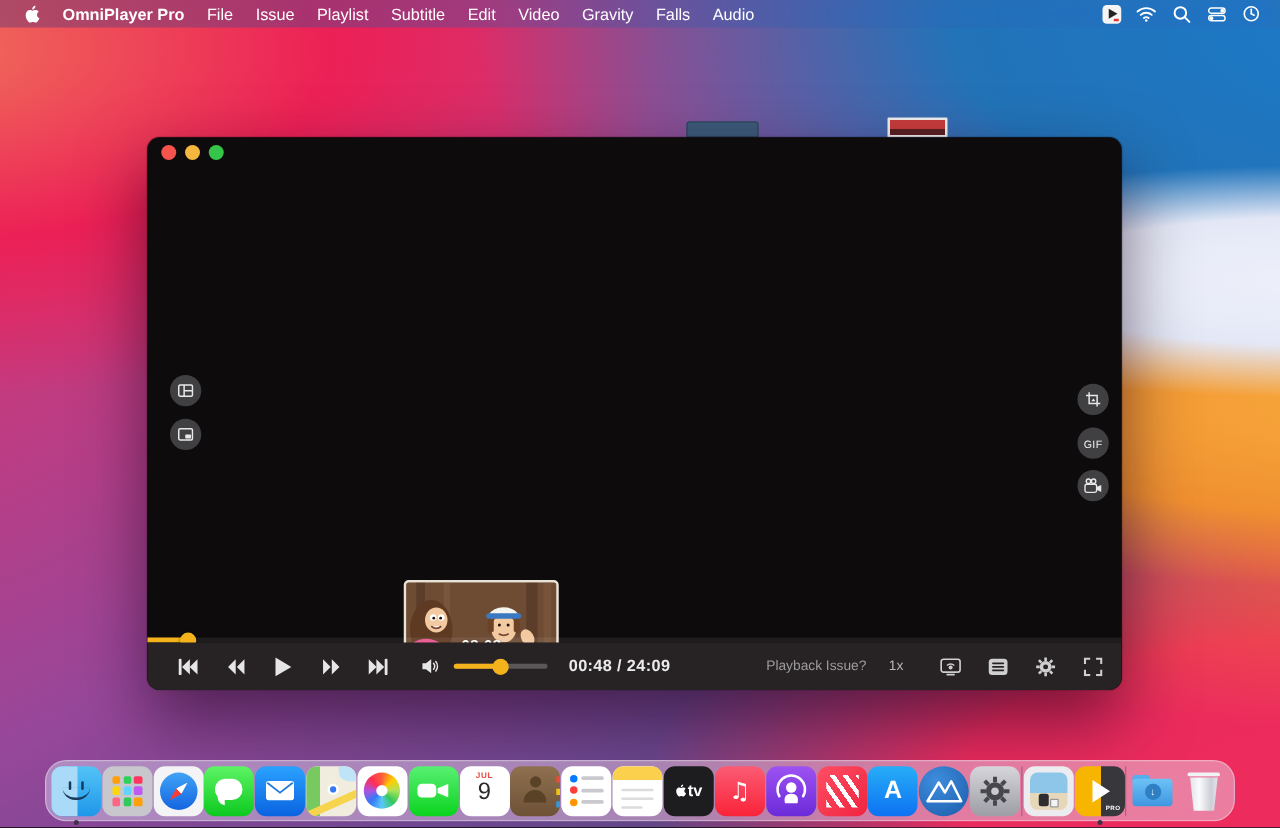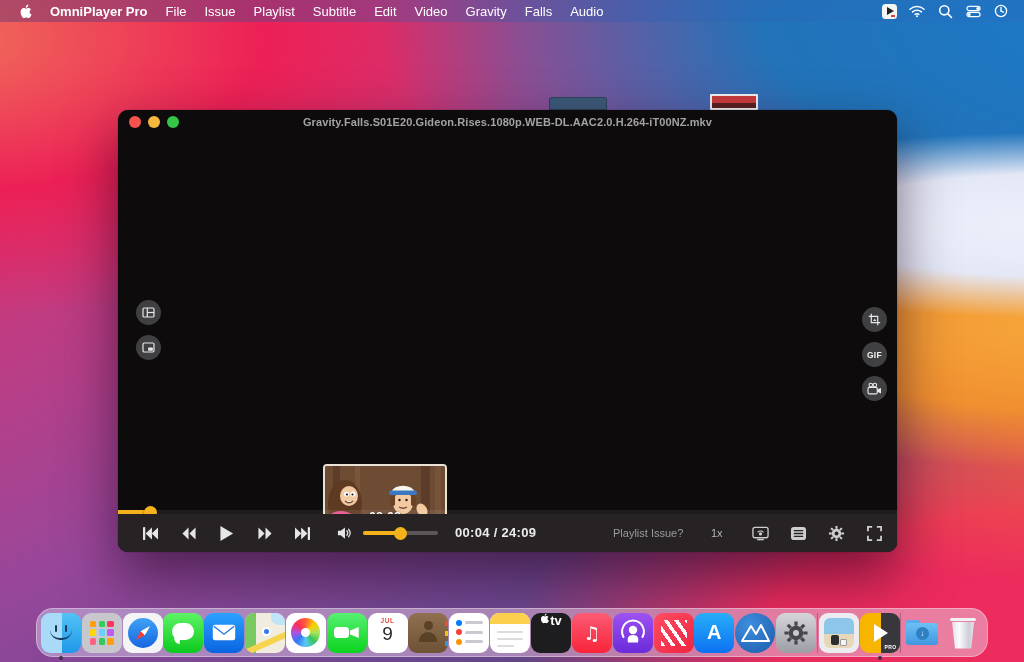--- a/index.html
+++ b/index.html
@@ -47,21 +47,21 @@
   .lights{ position:absolute; left:11px; top:5.5px; display:flex; gap:7px; }
   .tl{ width:12px; height:12px; border-radius:50%; }
   .tl.red{ background:#f6534d; } .tl.yellow{ background:#f6b73e; } .tl.green{ background:#35c649; }
   .wtitle{ width:100%; text-align:center; font-size:11px; font-weight:600; color:#a3a3a3; letter-spacing:.1px; }
   .video{ position:absolute; left:0; top:23px; right:0; bottom:42px; background:#0d0b0c; }
   
   .ovl{ position:absolute; width:25px; height:25px; border-radius:50%; background:rgba(72,72,75,.88);
         display:flex; align-items:center; justify-content:center; color:#e8e8e8; }
   .ovl.l1{ left:18px; top:167px; } .ovl.l2{ left:18px; top:202px; }
   .ovl.r1{ right:10px; top:174px; } .ovl.r2{ right:10px; top:209px; } .ovl.r3{ right:10px; top:243px; }
-  .ovl .gif{ font-size:8.5px; font-weight:bold; color:#f0f0f0; letter-spacing:.3px; }
+  .ovl .gif{ font-size:8.5px; font-weight:normal; color:#f0f0f0; letter-spacing:.3px; }
   
   .thumb{ position:absolute; left:205px; top:331px; width:124px; height:69px; border:2px solid #e9e2d6; border-radius:4px; overflow:hidden; background:#6b4a33; }
   .thumb-time{ position:absolute; left:0; right:0; bottom:7px; text-align:center; color:#fff; font-size:12.5px; font-weight:600; text-shadow:0 1px 3px rgba(0,0,0,.9); }
   
   .progress{ position:absolute; left:0; right:0; bottom:38px; height:4px; }
   .p-track{ position:absolute; inset:0; background:rgba(255,255,255,.07); }
   .p-fill{ position:absolute; left:0; top:0; bottom:0; background:var(--accent,#F5B31B); }
   .p-handle{ position:absolute; top:-4.5px; width:13px; height:13px; border-radius:50%; background:var(--accent,#F5B31B); box-shadow:0 1px 3px rgba(0,0,0,.5); }
   
   .controls{ position:absolute; left:0; right:0; bottom:0; height:38px; background:#272324; border-radius:0 0 10px 10px; color:#cfcfcf; }
@@ -121,21 +121,21 @@
   .ct-head{ position:absolute; left:15.5px; top:8px; width:9px; height:9px; border-radius:50%; background:#594226; }
   .ct-body{ position:absolute; left:11px; top:19px; width:18px; height:10px; border-radius:9px 9px 0 0; background:#594226; }
   .ct-tab{ position:absolute; right:0; width:3px; height:5px; }
   .reminders{ background:#fff; padding:7px 0 0 7px; }
   .rem-row{ display:flex; align-items:center; gap:3px; margin-bottom:3.5px; }
   .rem-dot{ width:6px; height:6px; border-radius:50%; }
   .rem-line{ width:18px; height:3px; border-radius:2px; background:#c9c9cf; }
   .notes{ background:#fff; }
   .nt-band{ position:absolute; left:0; top:0; right:0; height:11px; background:#fbd04c; }
   .nt-line{ position:absolute; left:7px; right:7px; height:2.5px; border-radius:2px; background:#dcdcdc; }
-  .appletv{ background:#1d1d1f; display:flex; justify-content:center; gap:1px; color:#fff; }
+  .appletv{ background:#1d1d1f; display:flex; align-items:center; justify-content:center; gap:1px; color:#fff; }
   .atv-label{ font-size:13px; font-weight:bold; color:#fff; }
   .music{ background:linear-gradient(180deg,#fb5c74,#f92339); display:flex; align-items:center; justify-content:center; }
   .music span{ font-family:"DejaVu Sans",sans-serif; color:#fff; font-size:19px; }
   .podcasts{ background:linear-gradient(180deg,#9d52f2,#6b2bd9); }
   .news{ background:linear-gradient(135deg,#ff4e63,#ef2440); }
   .news-str{ position:absolute; inset:7px; background:repeating-linear-gradient(55deg,#fff 0 3.5px, transparent 3.5px 8.5px); }
   .appstore{ background:linear-gradient(180deg,#27aef8,#0d71f2); display:flex; align-items:center; justify-content:center; }
   .appstore span{ color:#fff; font-size:20px; font-weight:bold; }
   .mountain{ border-radius:50%; background:radial-gradient(circle at 35% 30%, #3f8ddd, #1b5cab); overflow:hidden; }
   .sysprefs{ background:linear-gradient(180deg,#d5d5da,#9d9da5); display:flex; align-items:center; justify-content:center; }
@@ -226,21 +226,20 @@
     </div>
   </div>
 
   <div class="window">
     <div class="titlebar">
       <div class="lights">
         <span class="tl red"></span>
         <span class="tl yellow"></span>
         <span class="tl green"></span>
       </div>
-      <div class="wtitle">Gravity.Falls.S01E20.Gideon.Rises.1080p.WEB-DL.AAC2.0.H.264-iT00NZ.mkv</div>
     </div>
 
     <div class="video">
 
       <div class="ovl l1">
         <svg width="13" height="13" viewBox="0 0 13 13" fill="none" stroke="#e8e8e8" stroke-width="1.2">
             <rect x="1" y="2" width="11" height="9" rx="1.2"></rect>
             <line x1="5.3" y1="2" x2="5.3" y2="11"></line>
             <line x1="5.3" y1="6.5" x2="12" y2="6.5"></line>
           </svg>
@@ -345,22 +344,22 @@
         <svg width="15" height="14" viewBox="0 0 16 14">
             <path d="M1,4.5 h3 L8.5,1 v12 L4,9.5 h-3 Z" fill="currentColor"></path>
             <path d="M10.5,4.5 a4,4 0 0 1 0,5" stroke="currentColor" stroke-width="1.3" fill="none" stroke-linecap="round"></path>
             <path d="M12.4,3 a6.3,6.3 0 0 1 0,8" stroke="currentColor" stroke-width="1.3" fill="none" stroke-linecap="round"></path>
           </svg>
       </span>
       <div class="vol">
         <div class="vol-fill" style="width: 50%;"></div>
         <div class="vol-handle" style="left: calc(50% - 6.5px);"></div>
       </div>
-      <div class="time">00:04 / 24:09</div>
-      <div class="pb-issue">Playlist Issue?</div>
+      <div class="time">00:48 / 24:09</div>
+      <div class="pb-issue">Playback Issue?</div>
       <div class="speed">1x</div>
       <div class="right-icons">
         <span class="ribtn">
           <svg width="17" height="15" viewBox="0 0 18 15" fill="none" stroke="currentColor" stroke-width="1.4">
               <rect x="1" y="1" width="16" height="11" rx="2"></rect>
               <circle cx="9" cy="8" r="1.7" fill="currentColor" stroke="none"></circle>
               <path d="M5.9,6.3 a4.4,4.4 0 0 1 6.2,0" stroke-width="1.2"></path>
               <line x1="5.5" y1="14" x2="12.5" y2="14"></line>
             </svg>
         </span>

